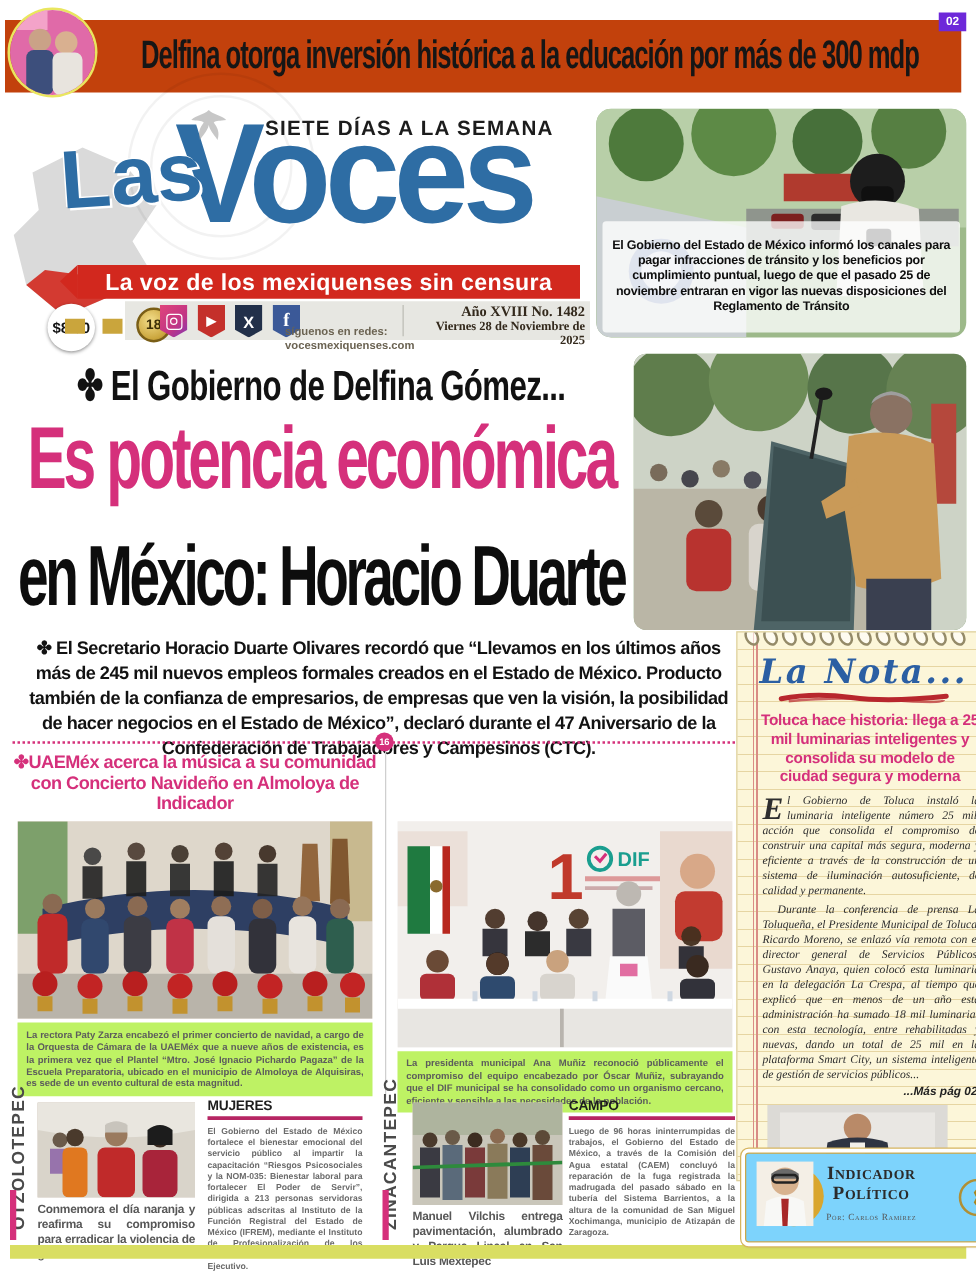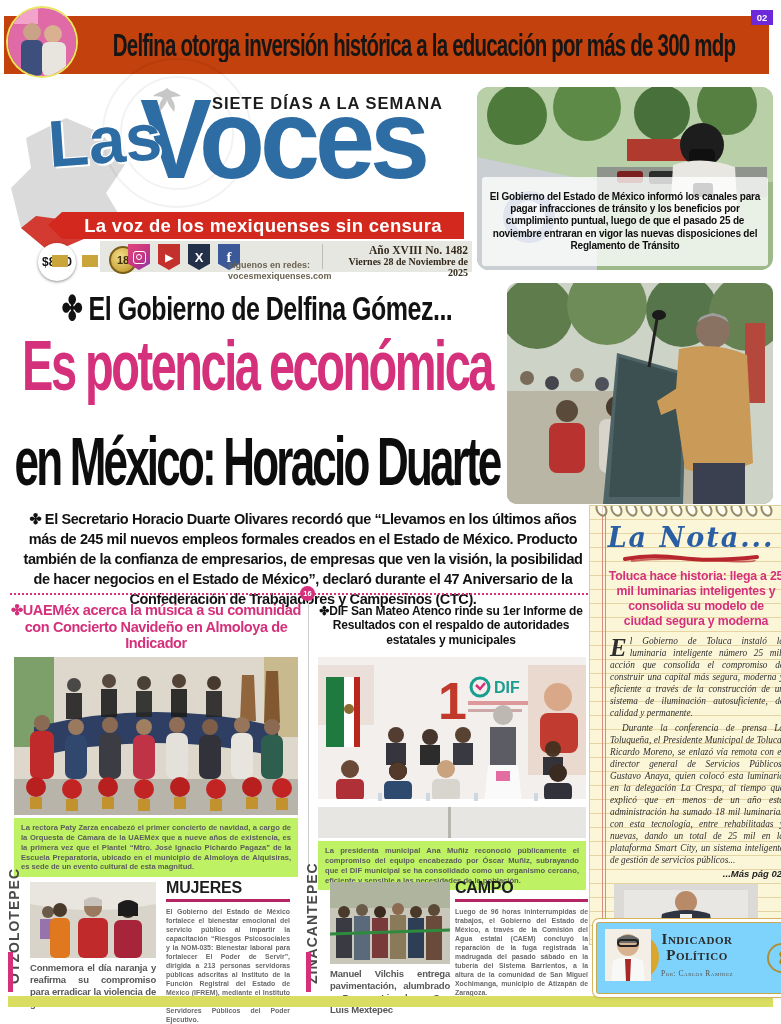--- a/index.html
+++ b/index.html
@@ -131,21 +131,21 @@
   .ind-emblem{position:absolute;right:6px;top:20px;width:30px;height:30px;border-radius:50%;
               border:2px solid #b08f34;box-sizing:border-box;display:flex;align-items:center;
               justify-content:center;}
   
   .vlabel{writing-mode:vertical-rl;transform:rotate(180deg);font-size:14px;font-weight:bold;
           color:#4a4a4a;letter-spacing:1px;}
   .pinkbar{width:5px;background:#d5307b;}
   .bphoto{overflow:hidden;background:#cfc6ba;}
   .bcap{font-size:9.5px;font-weight:bold;color:#575757;text-align:justify;line-height:1.25;
         letter-spacing:-0.2px;}
-  .sec-h{font-size:16px;font-weight:bold;letter-spacing:-0.2px;color:#1d1d1d;}
+  .sec-h{font-size:11px;font-weight:bold;letter-spacing:-0.2px;color:#1d1d1d;}
   .sec-rule{height:3px;background:#b62563;margin-top:2px;}
   .sec-body{font-size:6.9px;font-weight:bold;color:#6a6a6a;text-align:justify;line-height:1.3;
             margin-top:6px;}
   .bottom-bar{left:8px;top:996px;width:765px;height:11px;background:#d9de62;z-index:2;}
 </style>
 </head>
 <body>
 
 <div id="page">
 
@@ -276,21 +276,20 @@
   </div>
 
   <div class="abs main-body"><span>✤</span> <span>El Secretario Horacio Duarte Olivares recordó que “Llevamos en los últimos años más de 245 mil nuevos empleos formales creados en el Estado de México. Producto también de la confianza de empresarios, de empresas que ven la visión, la posibilidad de hacer negocios en el Estado de México”, declaró durante el 47 Aniversario de la Confederación de Trabajadores y Campesinos (CTC).</span></div>
 
   <div class="abs jump-divider"></div>
   <div class="abs jump-badge">16</div>
 
   <div class="abs col-divider"></div>
 
   <div class="abs uaemex-h"><span>✤</span><span>UAEMéx acerca la música a su comunidad con Concierto Navideño en Almoloya de Indicador</span></div>
-  <div class="abs dif-h"><span>✤</span><span>DIF San Mateo Atenco rinde su 1er Informe de Resultados con el respaldo de autoridades estatales y municipales</span></div>
 
   <div class="abs uaemex-photo">
     <svg width="284" height="158" viewBox="0 0 284 158">
       <rect width="284" height="158" fill="#ded7cb"></rect>
       <rect x="0" y="0" width="40" height="90" fill="#7da06b"></rect>
       <rect x="250" y="0" width="34" height="80" fill="#c8b98f"></rect>
       <path d="M20 70 Q142 40 264 70 L264 100 Q142 72 20 100 Z" fill="#2e3f63"></path>
       <g opacity="0.9">
         <circle cx="60" cy="28" r="7" fill="#3a3a3a"></circle>
           <rect x="52" y="36" width="16" height="26" fill="#222"></rect>

